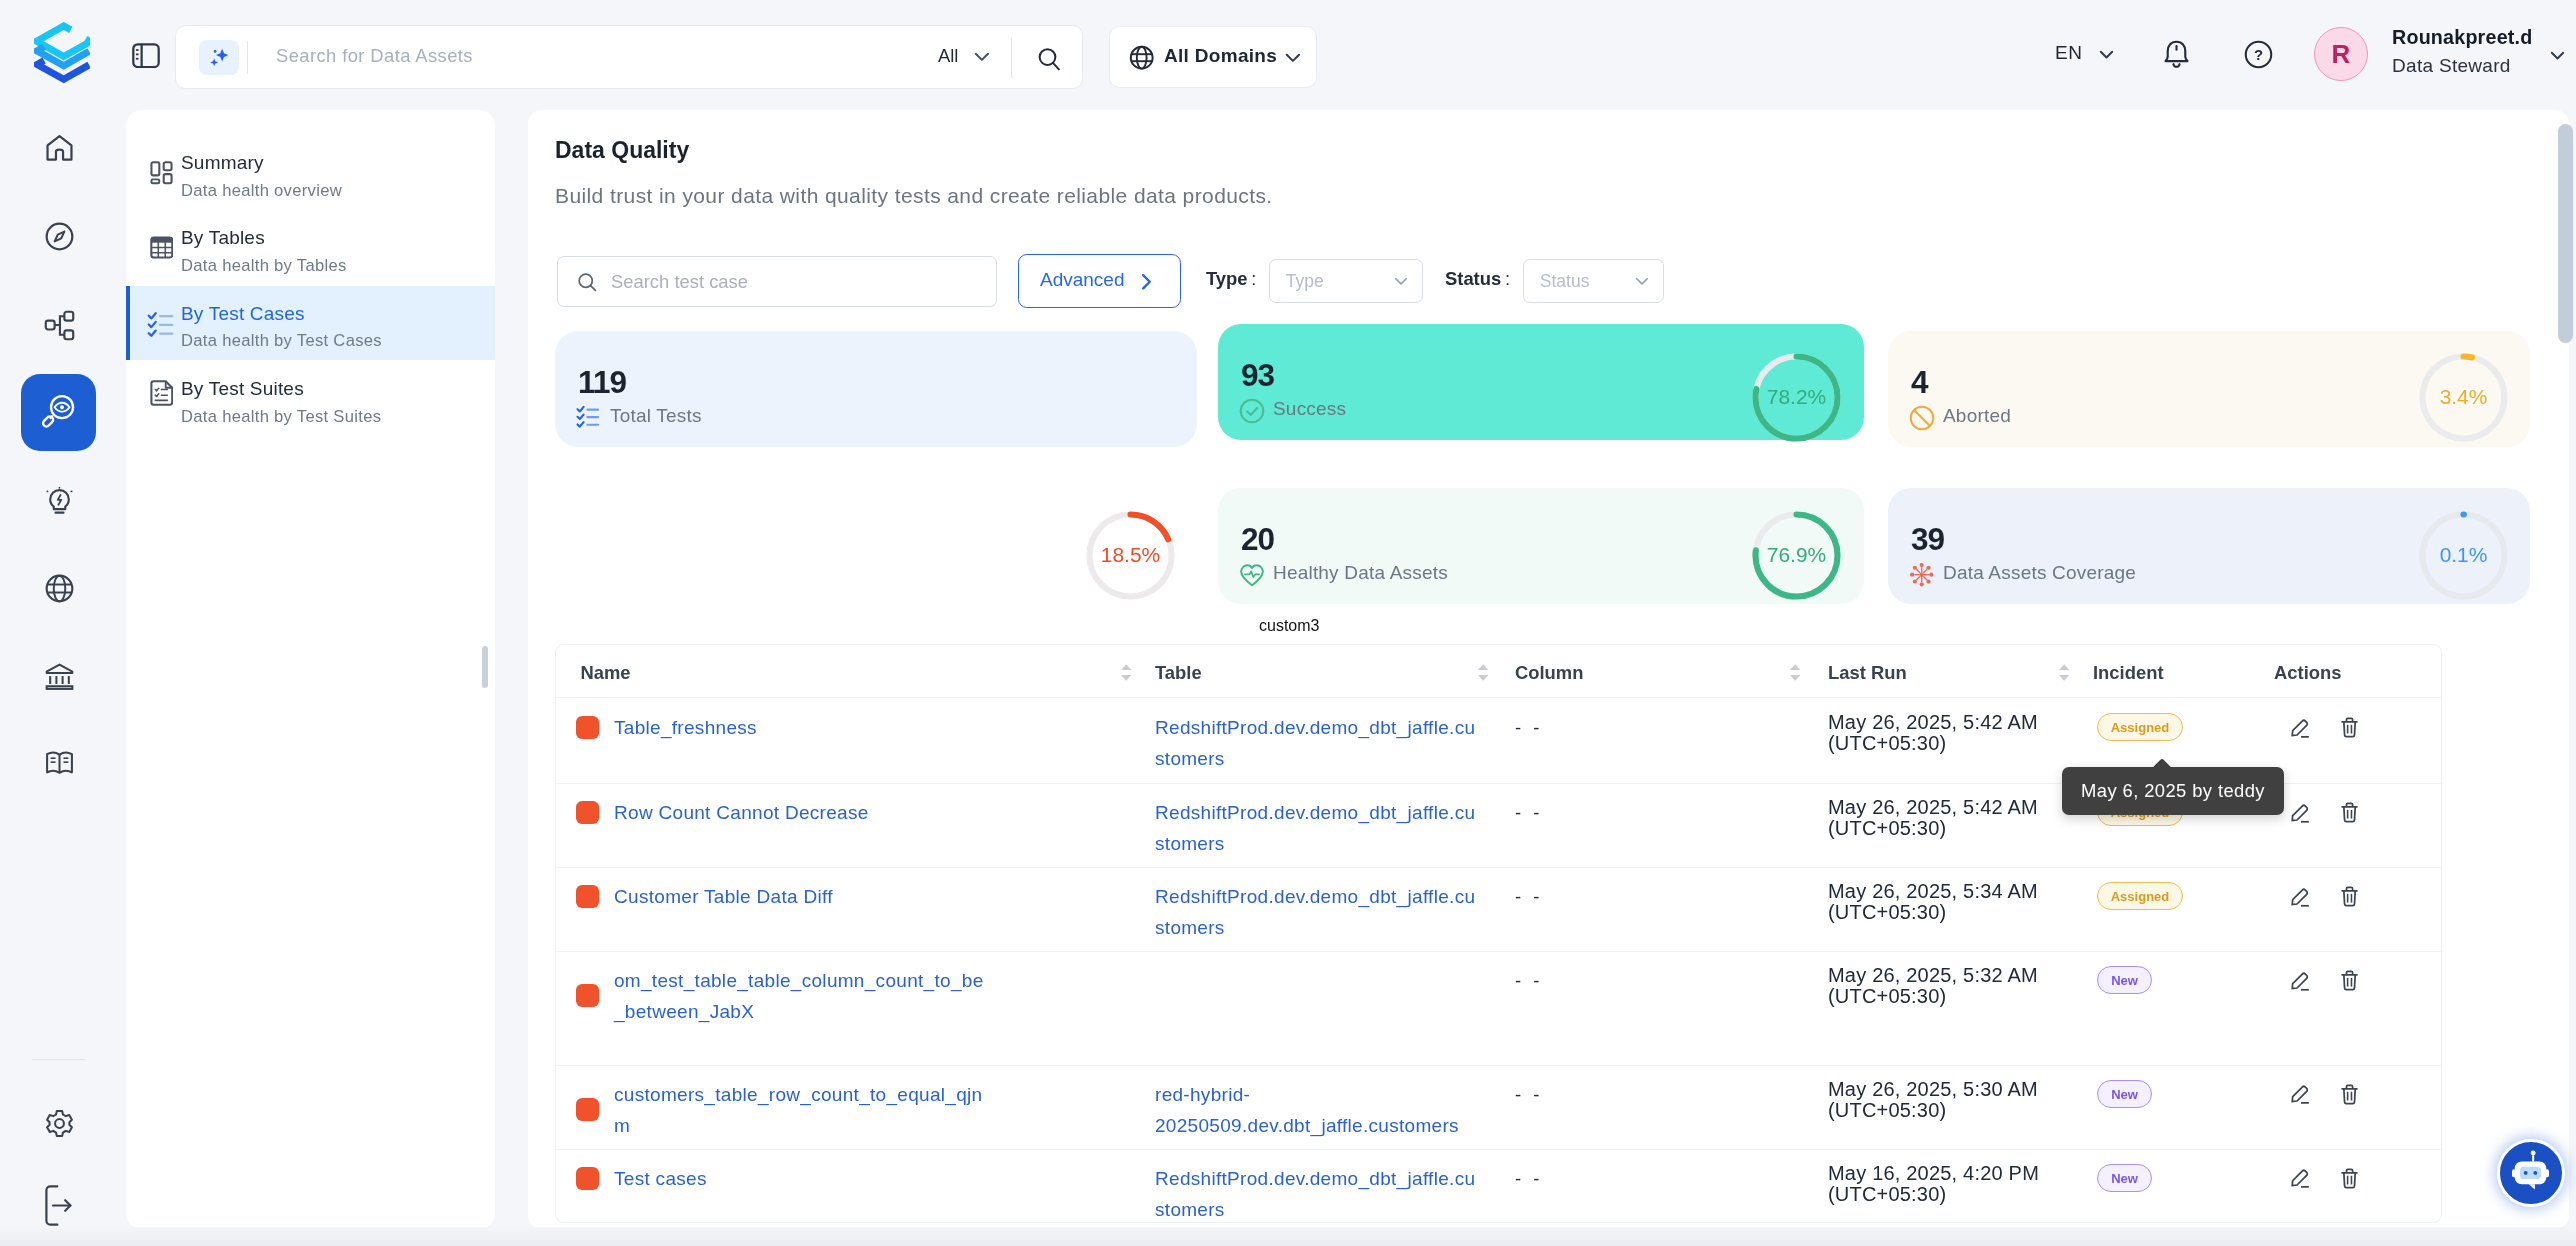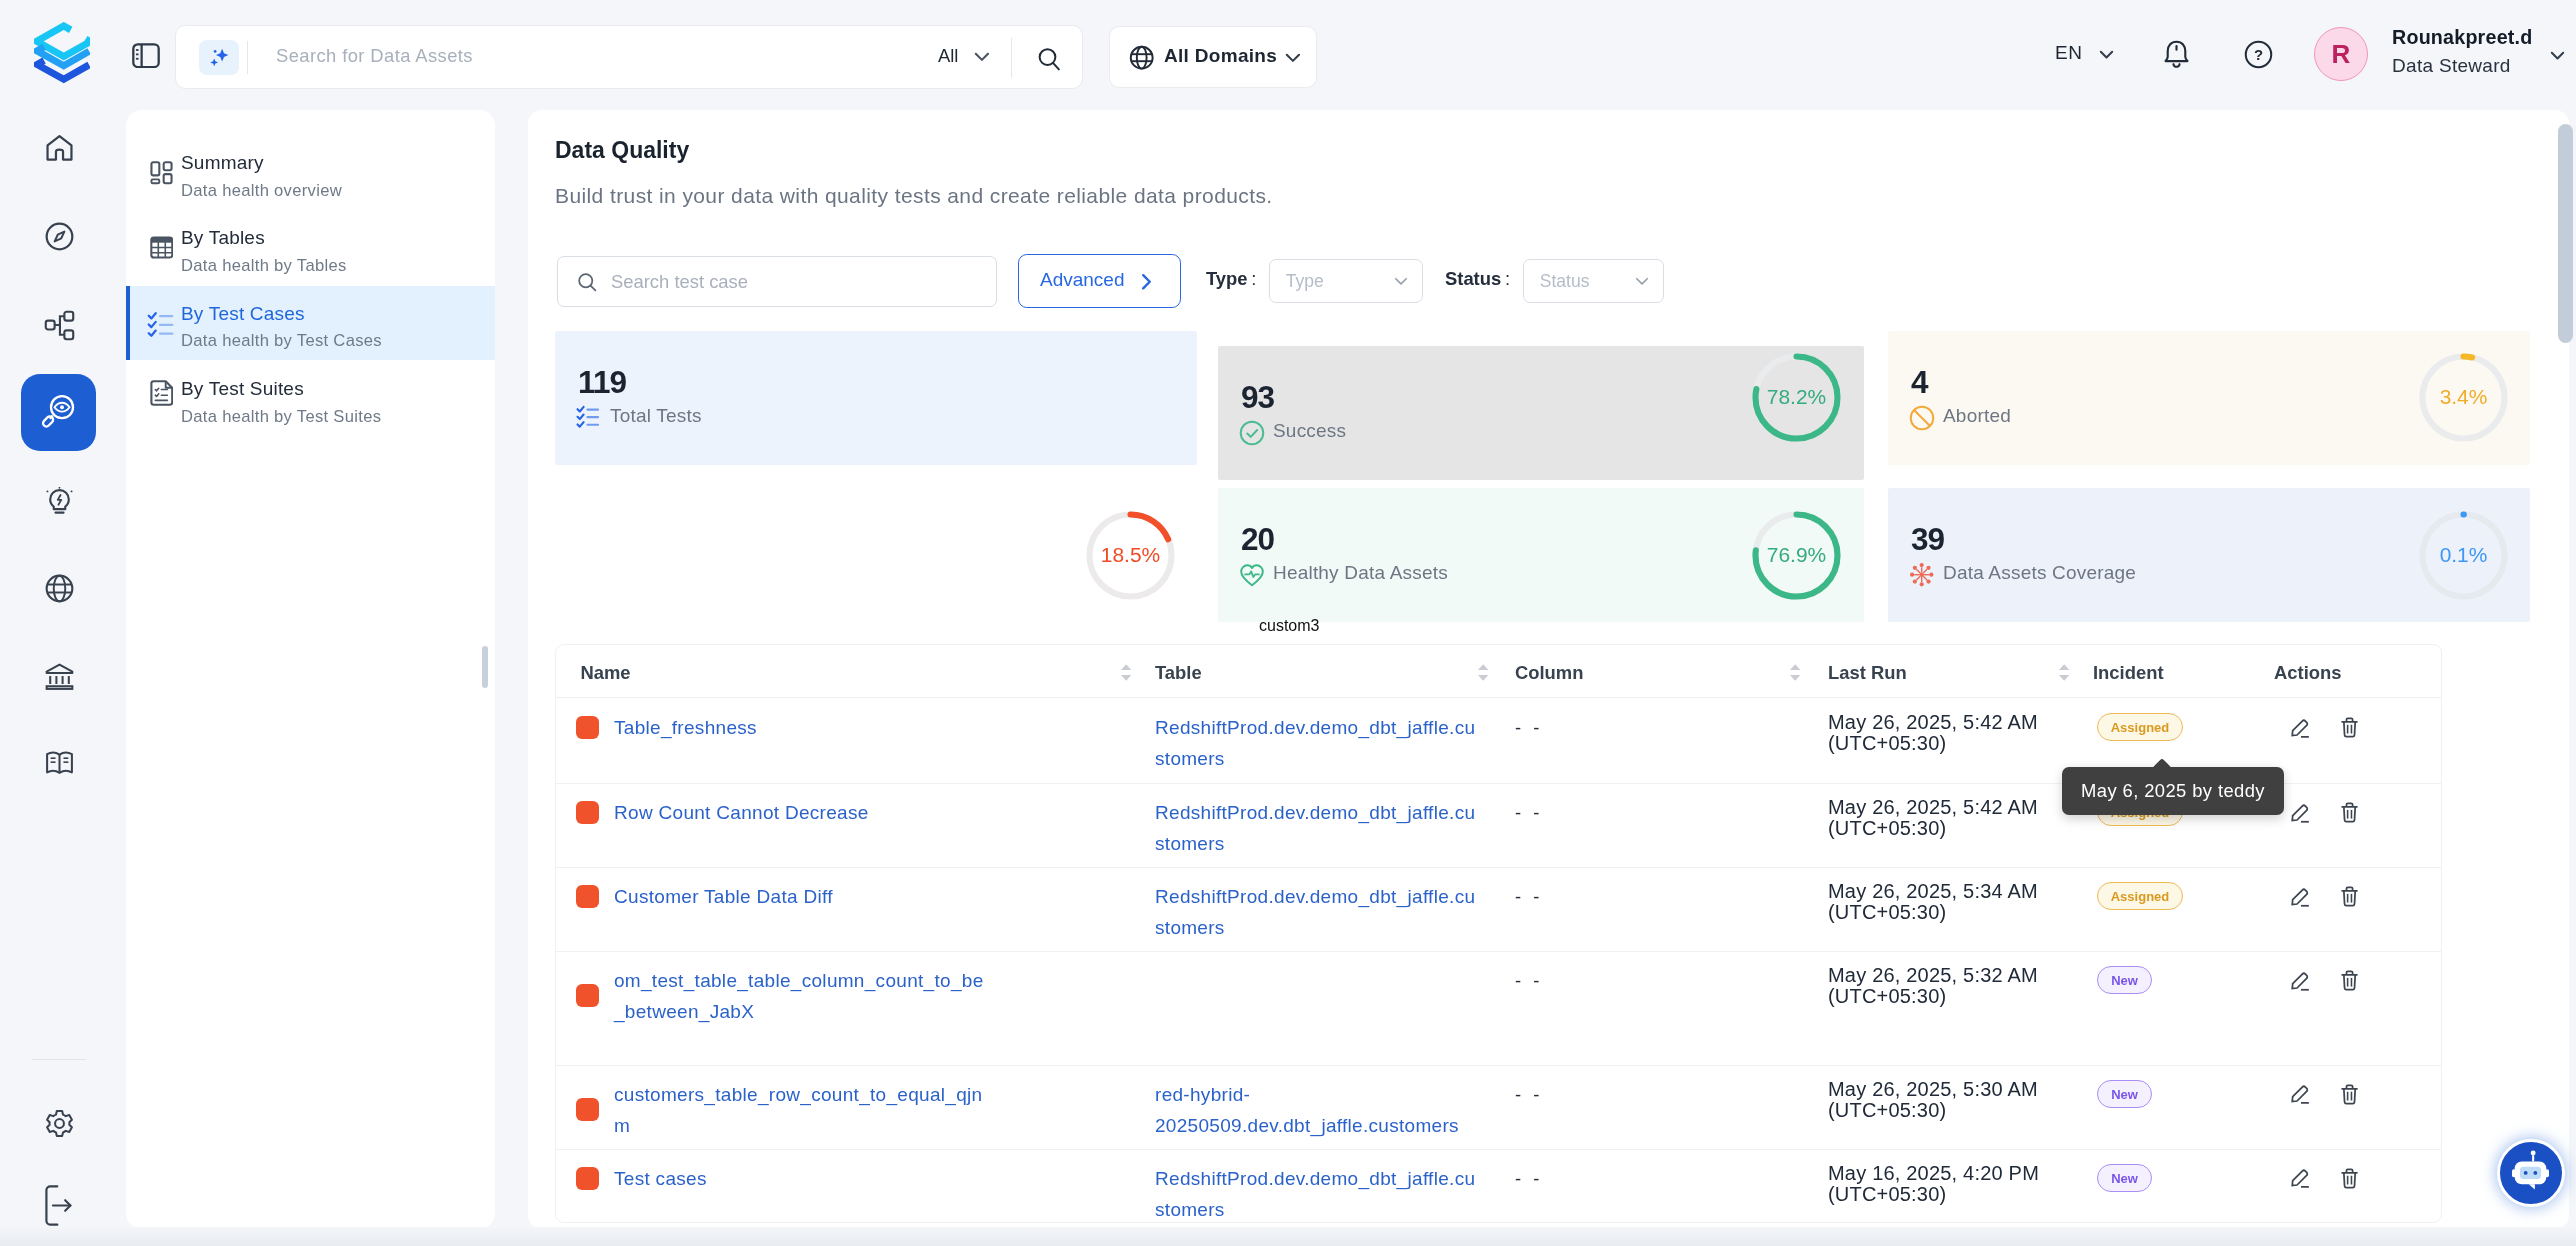--- a/index.html
+++ b/index.html
@@ -4,21 +4,21 @@
 <style>
 * { margin:0; padding:0; box-sizing:border-box; }
 html,body { width:2576px; height:1246px; overflow:hidden; }
 body { font-family:"Liberation Sans", sans-serif; background:#f4f6f9; position:relative; color:#1b2430; }
 .abs { position:absolute; }
 .panel { position:absolute; background:#fff; border-radius:15.8px; }
 .ico { position:absolute; }
 svg { display:block; }
 .navlabel { font-size:19px; color:#222c3a; letter-spacing:0.2px; }
 .navdesc { font-size:16.6px; color:#6f7a88; letter-spacing:0.3px; }
-.card { position:absolute; border-radius:2px; height:134px; }
+.card { position:absolute; border-radius:23px; height:116px; }
 .cardnum { position:absolute; left:23px; top:33px; font-size:31.5px; font-weight:bold; color:#1b2430; letter-spacing:-0.9px; }
 .cardlabel { position:absolute; left:55px; top:74px; font-size:19px; color:#6d7684; letter-spacing:0.2px; }
 .pill { position:absolute; height:28px; border-radius:14px; font-size:13px; font-weight:bold; display:flex; align-items:center; justify-content:center; }
 .pill.assigned { width:86px; border:1.8px solid #edbb56; background:#fdf7e6; color:#d99b1f; }
 .pill.new { width:55px; border:1.8px solid #a98ff5; background:#f4f0fe; color:#7a55e8; }
 .rowtxt { font-size:18.4px; line-height:23px; letter-spacing:3.5px; }
 .datecell { color:#202a38; font-size:20px; line-height:21px; margin-top:-4.4px; letter-spacing:0.2px; }
 .thead { font-size:18.4px; font-weight:bold; color:#38434f; }
 .sorter { width:12.3px; height:19px; }
 .rowline { position:absolute; left:0; width:1887px; height:0.9px; background:#f0f1f4; }
@@ -284,21 +284,21 @@
       <path d="M2 5.5 L5 8.5 L10 2.5" fill="none" stroke="#2563eb" stroke-width="2.8" stroke-linecap="round" stroke-linejoin="round"></path>
       <path d="M2 15.5 L5 18.5 L10 12.5" fill="none" stroke="#2563eb" stroke-width="2.8" stroke-linecap="round" stroke-linejoin="round"></path>
       <path d="M2 25.5 L5 28.5 L10 22.5" fill="none" stroke="#2563eb" stroke-width="2.8" stroke-linecap="round" stroke-linejoin="round"></path>
       <line x1="15" y1="6" x2="29" y2="6" stroke="#6f9cf0" stroke-width="2.8" stroke-linecap="round"></line>
       <line x1="15" y1="16" x2="29" y2="16" stroke="#6f9cf0" stroke-width="2.8" stroke-linecap="round"></line>
       <line x1="15" y1="26" x2="29" y2="26" stroke="#6f9cf0" stroke-width="2.8" stroke-linecap="round"></line>
     </svg>
     <div class="cardlabel">Total Tests</div>
   </div>
 
-  <div class="card" style="left:690px;top:236px;width:646px;background:#e5e5e5;">
+  <div class="card" style="left:690px;top:214px;width:646px;background:#5eead4;">
     <div class="cardnum">93</div>
     <svg class="ico" style="left:21px;top:74px;" width="26" height="26" viewBox="0 0 30 30">
       <circle cx="15" cy="15" r="13" fill="none" stroke="#4bbc92" stroke-width="2.3"></circle>
       <path d="M9.5 15.5 L13.5 19.5 L21 11.5" fill="none" stroke="#4bbc92" stroke-width="2.3" stroke-linecap="round" stroke-linejoin="round"></path>
     </svg>
     <div class="cardlabel">Success</div>
   </div>
 
   <div class="card" style="left:1360px;top:221px;width:642px;background:#fbf9f1;">
     <div class="cardnum">4</div>

